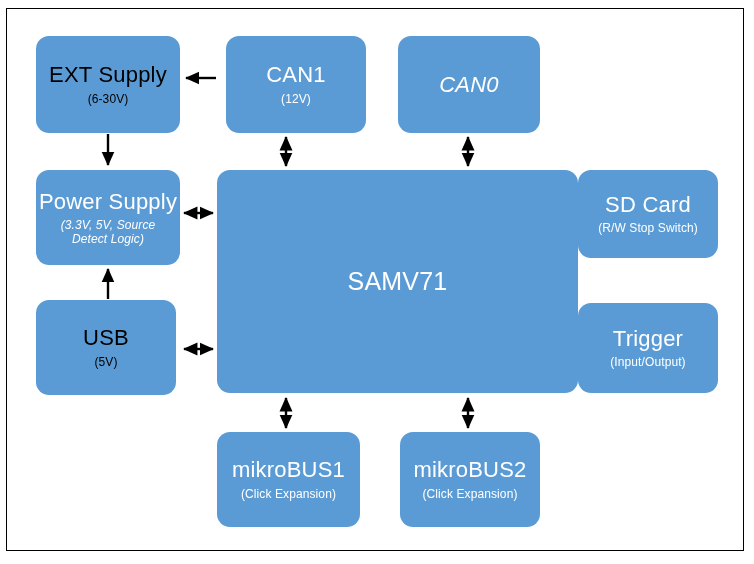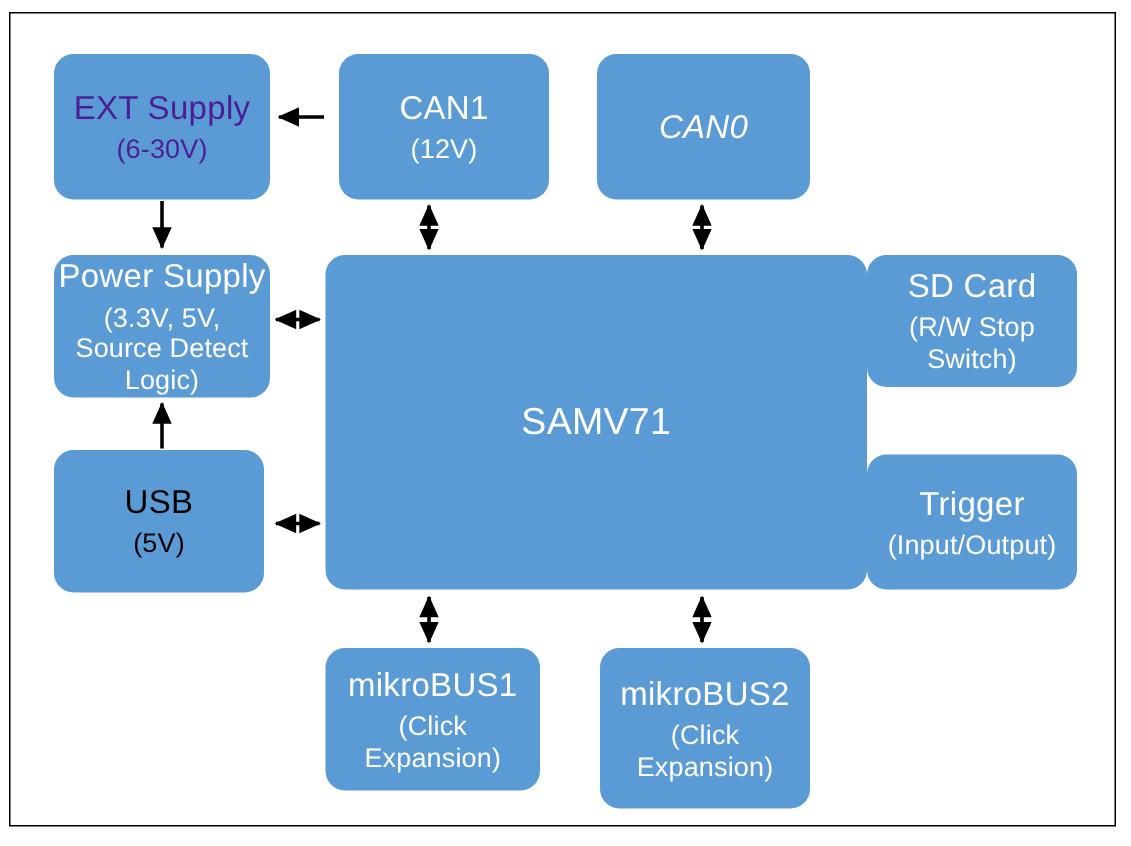--- a/index.html
+++ b/index.html
@@ -42,21 +42,21 @@
     padding: 2px 6px;
     line-height: 1.15;
   }
   .node .title {
     font-size: 22px;
     font-weight: 400;
     letter-spacing: 0.2px;
     white-space: nowrap;
   }
   .node .sub {
-    font-size: 18px;
+    font-size: 12px;
     font-weight: 400;
     margin-top: 5px;
     letter-spacing: 0.1px;
   }
   .node.big .title {
     font-size: 25px;
   }
   .node .sub:empty {
     display: none;
     margin: 0;
@@ -129,38 +129,38 @@
 
     <g>
       <line x1="286" y1="398" x2="286" y2="428" marker-end="url(#ah)" marker-start="url(#ah-start)" stroke="#000000"></line>
     </g>
 
     <g>
       <line x1="468" y1="398" x2="468" y2="428" marker-end="url(#ah)" marker-start="url(#ah-start)" stroke="#000000"></line>
     </g>
   </svg>
 
-  <div class="node" style="left: 36px; top: 36px; width: 144px; height: 97px; background: rgb(91, 155, 213); color: #4c1d95;">
+  <div class="node" style="left: 36px; top: 36px; width: 144px; height: 97px; background: rgb(91, 155, 213); color: #000000;">
     <div class="title">EXT Supply</div>
     <div class="sub">(6-30V)</div>
   </div>
 
   <div class="node" style="left: 226px; top: 36px; width: 140px; height: 97px; background: rgb(91, 155, 213); color: rgb(255, 255, 255);">
     <div class="title">CAN1</div>
     <div class="sub">(12V)</div>
   </div>
 
   <div class="node" style="left: 398px; top: 36px; width: 142px; height: 97px; background: rgb(91, 155, 213); color: rgb(255, 255, 255); font-style: italic;">
     <div class="title">CAN0</div>
 
   </div>
 
   <div class="node" style="left: 36px; top: 170px; width: 144px; height: 95px; background: rgb(91, 155, 213); color: rgb(255, 255, 255);">
     <div class="title">Power Supply</div>
-    <div class="sub" style="max-width:138px;">(3.3V, 5V, Source Detect Logic)</div>
+    <div class="sub" style="max-width:138px;font-style:italic;">(3.3V, 5V, Source Detect Logic)</div>
   </div>
 
   <div class="node big" style="left: 217px; top: 170px; width: 361px; height: 223px; background: rgb(91, 155, 213); color: rgb(255, 255, 255);">
     <div class="title">SAMV71</div>
 
   </div>
 
   <div class="node" style="left: 578px; top: 170px; width: 140px; height: 88px; background: rgb(91, 155, 213); color: rgb(255, 255, 255);">
     <div class="title">SD Card</div>
     <div class="sub">(R/W Stop Switch)</div>
@@ -174,18 +174,18 @@
   <div class="node" style="left: 578px; top: 303px; width: 140px; height: 90px; background: rgb(91, 155, 213); color: rgb(255, 255, 255);">
     <div class="title">Trigger</div>
     <div class="sub">(Input/Output)</div>
   </div>
 
   <div class="node" style="left: 217px; top: 432px; width: 143px; height: 95px; background: rgb(91, 155, 213); color: rgb(255, 255, 255);">
     <div class="title">mikroBUS1</div>
     <div class="sub">(Click Expansion)</div>
   </div>
 
-  <div class="node" style="left: 400px; top: 432px; width: 140px; height: 107px; background: rgb(91, 155, 213); color: rgb(255, 255, 255);">
+  <div class="node" style="left: 400px; top: 432px; width: 140px; height: 95px; background: rgb(91, 155, 213); color: rgb(255, 255, 255);">
     <div class="title">mikroBUS2</div>
     <div class="sub">(Click Expansion)</div>
   </div>
 
 </div>
 
 </body></html>

